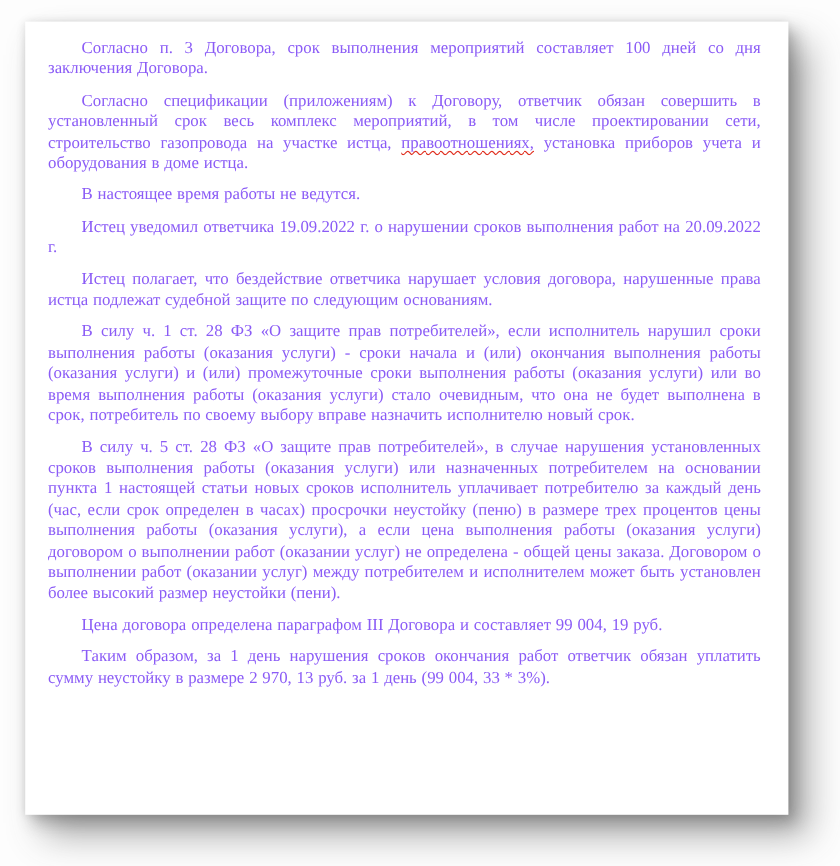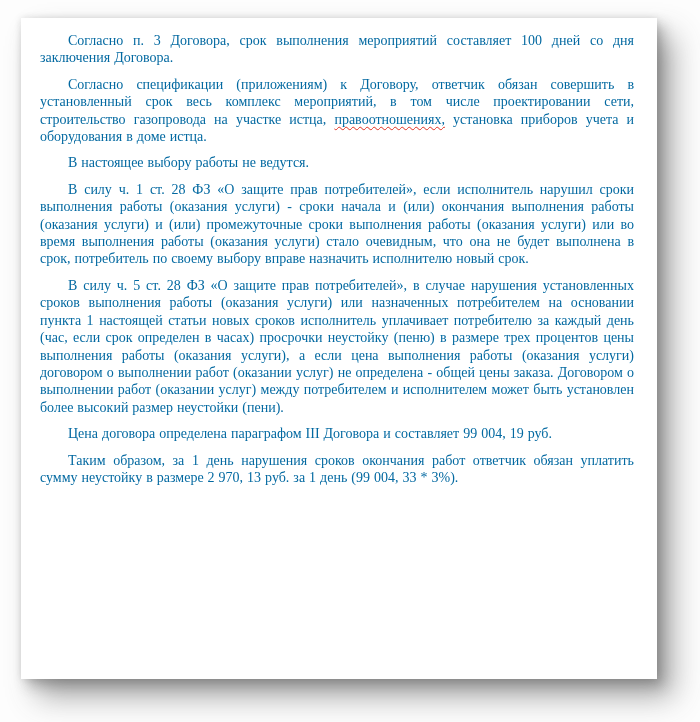--- a/index.html
+++ b/index.html
@@ -17,21 +17,21 @@
     width: 636px;
     height: 661px;
     background: #ffffff;
     box-shadow:
       0 0 7px rgba(0,0,0,0.10),
       6px 7px 12px rgba(60,60,60,0.30),
       16px 18px 28px rgba(70,70,70,0.45);
   }
   .page-content {
     padding: 14px 23px 0 19px;
-    color: #0369a1;
+    color: #8b5cf6;
     font-size: 14px;
     line-height: 17.4px;
     text-align: justify;
   }
   .para {
     text-indent: 28px;
     margin-bottom: 9px;
     word-spacing: 0.5px;
   }
   .squiggle {
@@ -43,24 +43,26 @@
 </head>
 <body>
 
 <div class="page">
   <div class="page-content">
 
     <p class="para">Согласно п. 3 Договора, срок выполнения мероприятий составляет 100 дней со дня заключения Договора.</p>
 
     <p class="para"><span>Согласно спецификации (приложениям) к Договору, ответчик обязан совершить в установленный срок весь комплекс мероприятий, в том числе проектировании сети, строительство газопровода на участке истца, </span><span class="squiggle">правоотношениях,</span><span> установка приборов учета и оборудования в доме истца.</span></p>
 
-    <p class="para">В настоящее выбору работы не ведутся.</p>
+    <p class="para">В настоящее время работы не ведутся.</p>
+
+    <p class="para">Истец уведомил ответчика 19.09.2022 г. о нарушении сроков выполнения работ на 20.09.2022 г.</p>
 
 
-
+    <p class="para">Истец полагает, что бездействие ответчика нарушает условия договора, нарушенные права истца подлежат судебной защите по следующим основаниям.</p>
 
 
     <p class="para">В силу ч. 1 ст. 28 ФЗ «О защите прав потребителей», если исполнитель нарушил сроки выполнения работы (оказания услуги) - сроки начала и (или) окончания выполнения работы (оказания услуги) и (или) промежуточные сроки выполнения работы (оказания услуги) или во время выполнения работы (оказания услуги) стало очевидным, что она не будет выполнена в срок, потребитель по своему выбору вправе назначить исполнителю новый срок.</p>
 
     <p class="para">В силу ч. 5 ст. 28 ФЗ «О защите прав потребителей», в случае нарушения установленных сроков выполнения работы (оказания услуги) или назначенных потребителем на основании пункта 1 настоящей статьи новых сроков исполнитель уплачивает потребителю за каждый день (час, если срок определен в часах) просрочки неустойку (пеню) в размере трех процентов цены выполнения работы (оказания услуги), а если цена выполнения работы (оказания услуги) договором о выполнении работ (оказании услуг) не определена - общей цены заказа. Договором о выполнении работ (оказании услуг) между потребителем и исполнителем может быть установлен более высокий размер неустойки (пени).</p>
 
     <p class="para">Цена договора определена параграфом III Договора и составляет 99 004, 19 руб.</p>
 
     <p class="para">Таким образом, за 1 день нарушения сроков окончания работ ответчик обязан уплатить сумму неустойку в размере 2 970, 13 руб. за 1 день (99 004, 33 * 3%).</p>
 

